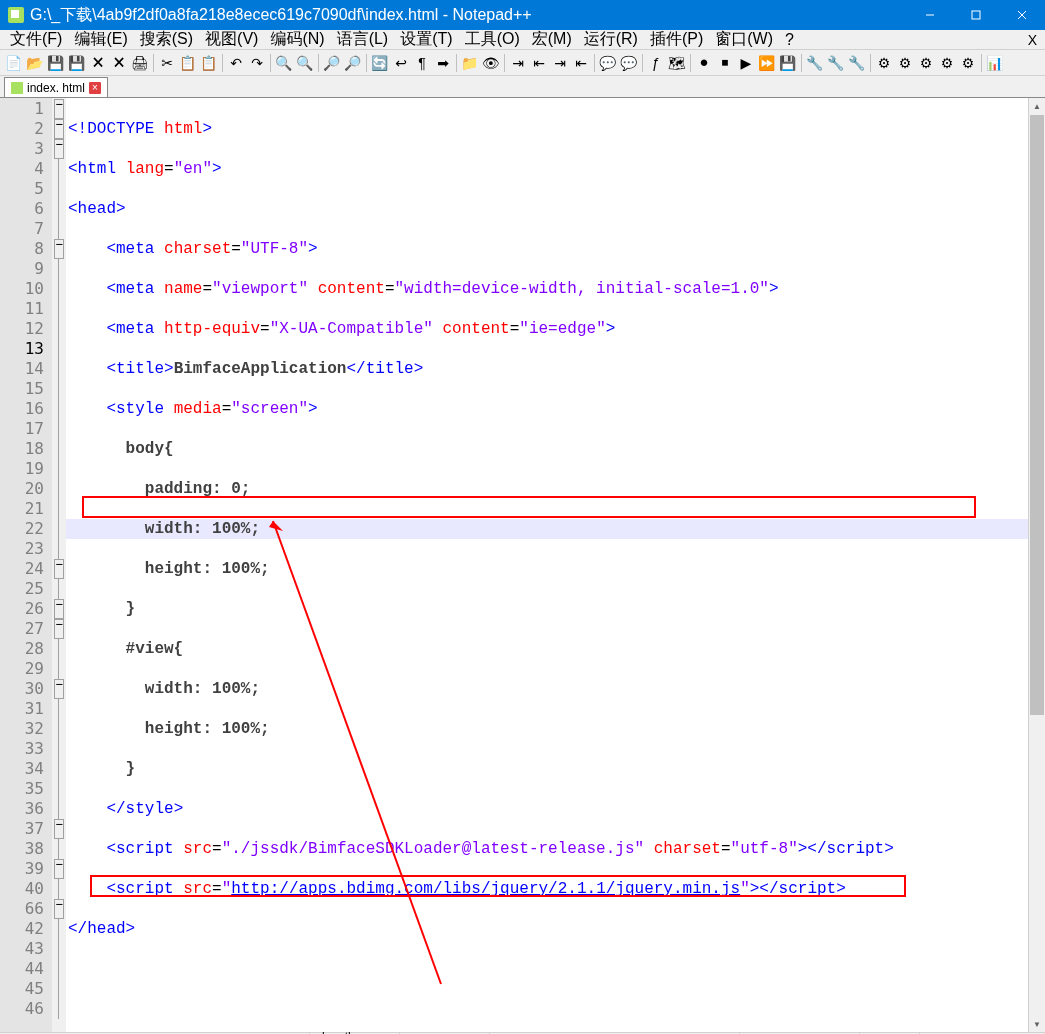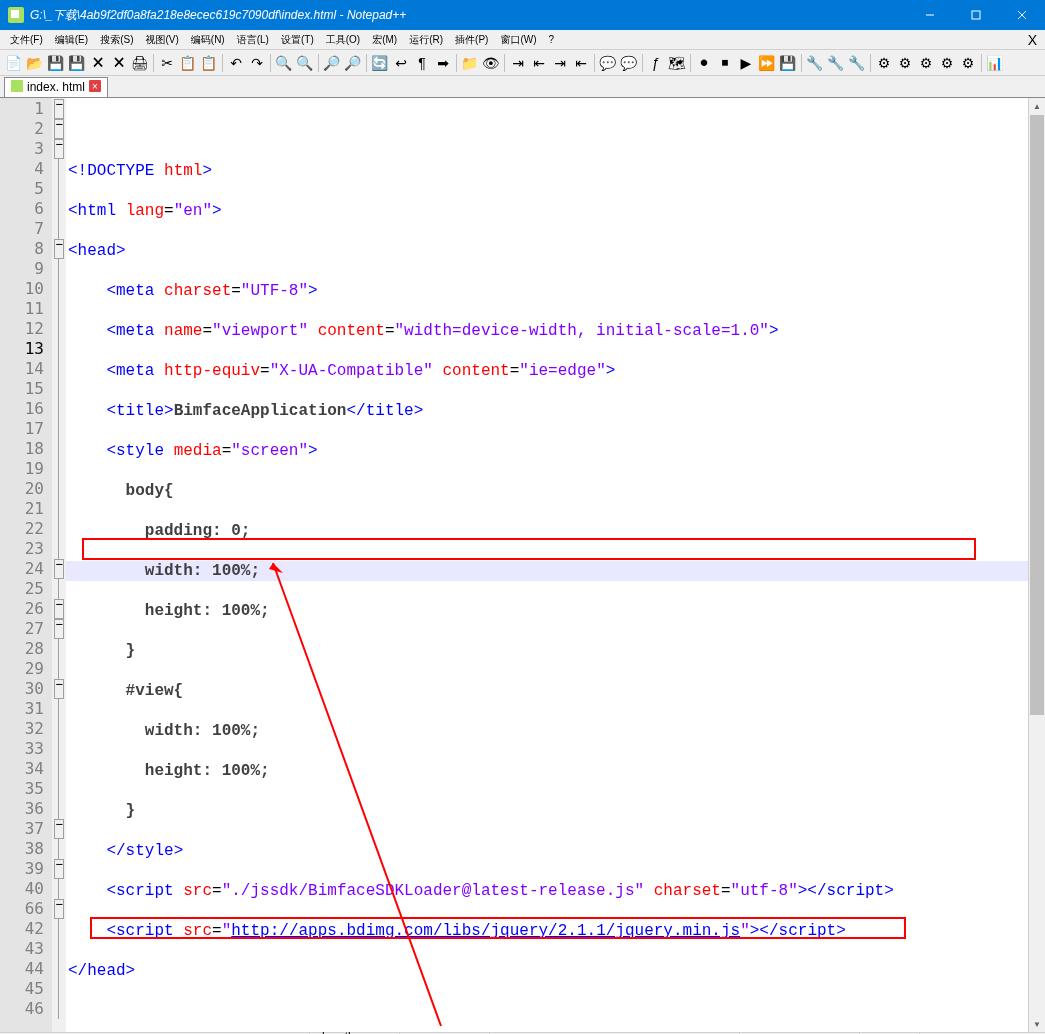--- a/index.html
+++ b/index.html
@@ -1,41 +1,41 @@
 <!DOCTYPE html>
 <html><head>
 <meta charset="utf-8">
 <style>
 * { margin: 0; padding: 0; box-sizing: border-box; }
 body { font-family: "Microsoft YaHei", "Segoe UI", sans-serif; font-size: 12px; background: #fff; overflow: hidden; }
 .titlebar { background: #0078d7; color: #fff; height: 30px; display: flex; align-items: center; padding-left: 8px; }
 .titlebar-icon { width: 16px; height: 16px; background: #a8e060; margin-right: 6px; border-radius: 2px; position: relative; }
 .titlebar-icon::after { content: ''; position: absolute; left: 3px; top: 3px; width: 8px; height: 8px; background: #fff; }
-.titlebar-text { flex: 1; font-size: 12px; font-style: italic; }
+.titlebar-text { flex: 1; font-size: 16px; }
 .titlebar-btns { display: flex; }
 .titlebar-btn { width: 46px; height: 30px; display: flex; align-items: center; justify-content: center; color: #fff; font-size: 10px; }
 .titlebar-btn.close { width: 46px; }
 .titlebar-btn svg { stroke: #fff; fill: none; }
 .menubar { background: #f0f0f0; height: 20px; display: flex; align-items: center; padding: 0 4px; border-bottom: 1px solid #d0d0d0; position: relative; }
-.menu-item { padding: 2px 6px; font-size: 10px; color: #000; }
+.menu-item { padding: 2px 6px; font-size: 16px; color: #000; }
 .menu-close { position: absolute; right: 8px; font-size: 14px; color: #000; font-family: Arial; }
 .toolbar { background: #f0f0f0; height: 26px; display: flex; align-items: center; padding: 2px 4px; gap: 1px; border-bottom: 1px solid #d0d0d0; }
 .tb-ico { width: 20px; height: 20px; display: inline-flex; align-items: center; justify-content: center; font-size: 14px; }
 .tb-sep { width: 1px; height: 18px; background: #c0c0c0; margin: 0 2px; }
 .tabbar { background: #f0f0f0; height: 22px; display: flex; align-items: flex-end; padding-left: 4px; border-bottom: 1px solid #888; }
-.tab { background: #fff; border: 1px solid #888; border-bottom: none; padding: 2px 6px; display: flex; gap: 4px; font-size: 12px; height: 20px; }
+.tab { background: #fff; border: 1px solid #888; border-bottom: none; padding: 2px 6px; display: flex; align-items: center; gap: 4px; font-size: 12px; height: 20px; }
 .tab-close { width: 12px; height: 12px; background: #e04040; color: #fff; font-size: 10px; display: flex; align-items: center; justify-content: center; border-radius: 1px; }
 .tab-ico { width: 12px; height: 12px; background: #a8e060; }
 .editor { display: flex; height: 934px; position: relative; }
 .gutter { width: 52px; background: #e4e4e4; text-align: right; padding-right: 8px; font-family: Consolas, monospace; font-size: 16px; color: #808080; line-height: 20px; padding-top: 1px; }
 .gutter .hl { color: #000; font-weight: normal; }
 .fold { width: 14px; background: #f0f0f0; font-family: monospace; font-size: 10px; color: #808080; line-height: 20px; text-align: center; padding-top: 1px; }
 .fold span { display: block; height: 20px; border: 1px solid #a0a0a0; width: 10px; margin: 0 auto; line-height: 8px; font-size: 12px; color: #000; box-sizing: border-box; padding-top: 0px; }
 .fold .bar { border: none; border-left: 1px solid #a0a0a0; width: 1px; margin-left: 6px; }
-.code { flex: 1; font-family: Consolas, "Courier New", monospace; font-size: 16px; line-height: 20px; padding-top: 1px; white-space: pre; position: relative; overflow: hidden; margin-top: 42px; }
+.code { flex: 1; font-family: Consolas, "Courier New", monospace; font-size: 16px; line-height: 20px; padding-top: 1px; white-space: pre; position: relative; overflow: hidden; }
 .line { height: 20px; padding-left: 2px; }
 .line.current { background: #e8e8ff; }
 .tag { color: #0000ff; }
 .attr { color: #ff0000; }
 .str { color: #8000ff; }
 .txt { color: #404040; font-weight: bold; }
 .url { color: #0000ff; text-decoration: underline; }
 .redbox { position: absolute; border: 2px solid #ff0000; pointer-events: none; }
 .arrow { position: absolute; pointer-events: none; }
 .scroll-v { position: absolute; right: 0; top: 0; bottom: 0; width: 17px; background: #f0f0f0; border-left: 1px solid #d0d0d0; }

